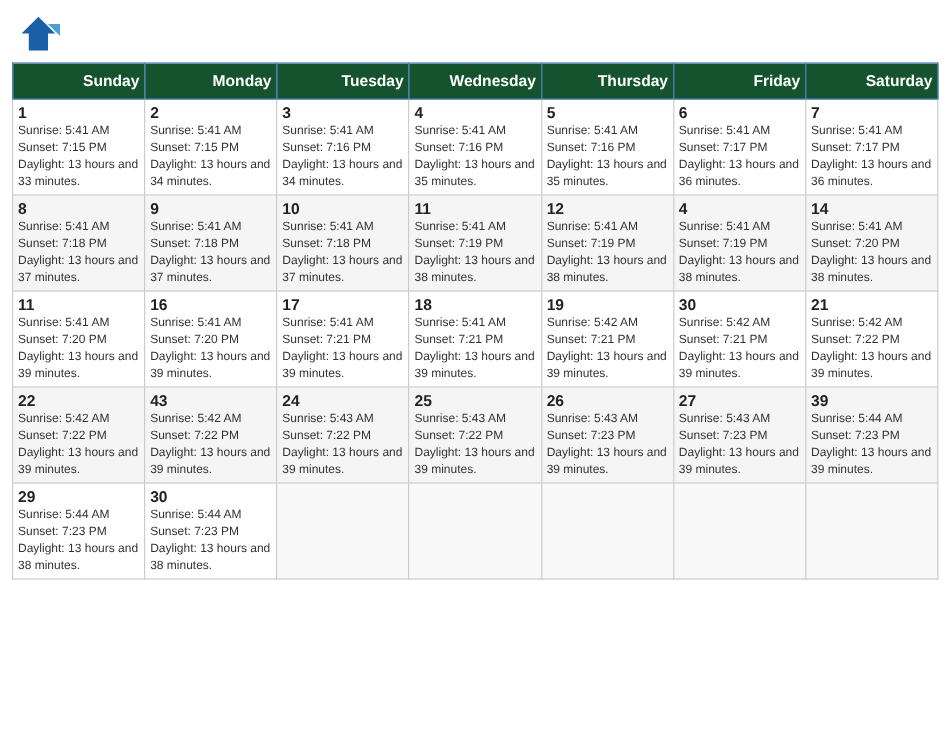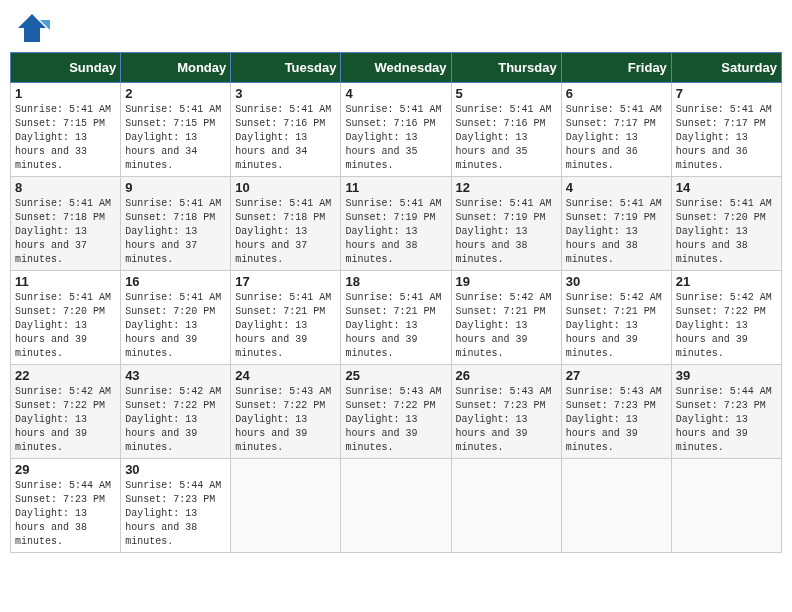--- a/index.html
+++ b/index.html
@@ -58,21 +58,20 @@
       font-size: 13px;
       font-weight: bold;
       color: #222;
       display: block;
       margin-bottom: 2px;
     }
     .day-info {
       font-size: 10px;
       color: #333;
       line-height: 1.4;
-      font-family: Liberation Mono, monospace;
     }
     .empty-cell {
       background: #f9f9f9 !important;
     }
     .logo-wrap {
       display: flex;
       align-items: center;
       gap: 4px;
     }
     .logo-text-wrap {

